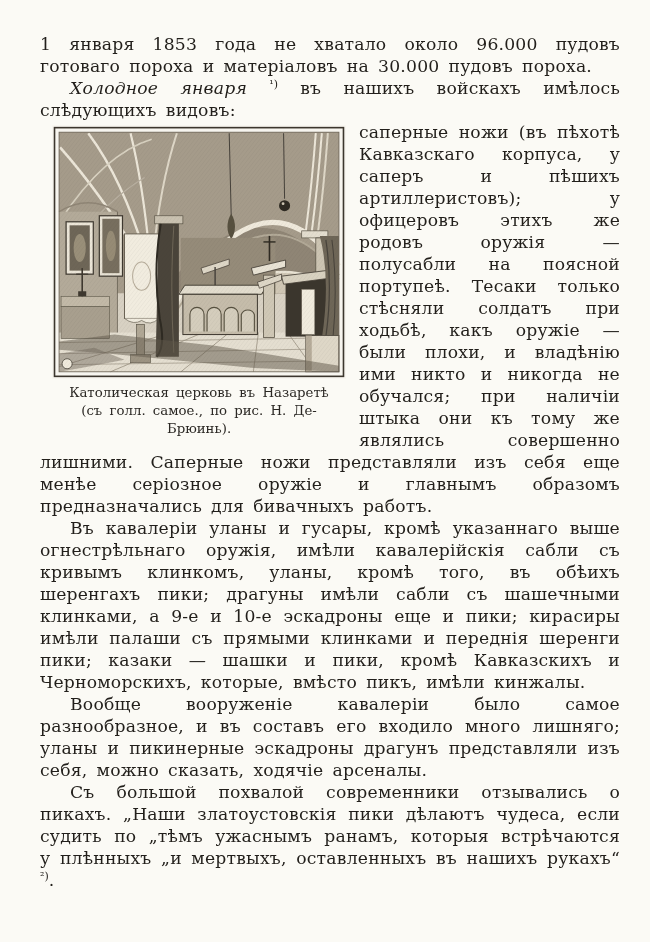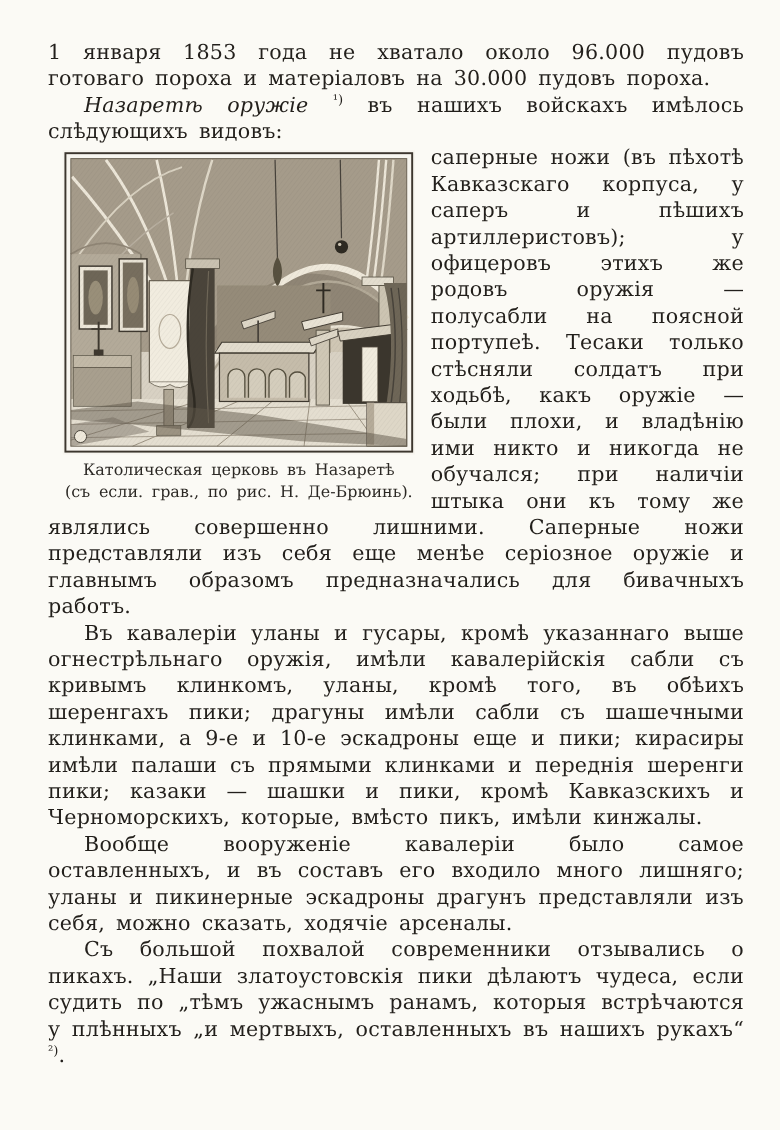--- a/index.html
+++ b/index.html
@@ -46,21 +46,21 @@
     color: #2b2824;
   }
 </style>
 </head>
 <body>
 
 <div class="page">
 
   <p class="body-par">1 января 1853 года не хватало около 96.000 пудовъ готоваго пороха и матеріаловъ на 30.000 пудовъ пороха.</p>
 
-  <p class="body-par indent"><span class="lead-italic">Назаретѣ оружіе</span>
+  <p class="body-par indent"><span class="lead-italic">Холодное января</span>
     <sup class="fnref">¹)</sup>
     <span>въ нашихъ войскахъ имѣлось слѣдующихъ видовъ:</span></p>
 
 
   <div class="figure">
     <svg class="engraving-frame" viewBox="0 0 292 252" xmlns="http://www.w3.org/2000/svg">
       <defs>
         <pattern id="hatch" width="3" height="3" patternUnits="userSpaceOnUse" patternTransform="rotate(38)">
           <line x1="0" y1="0" x2="0" y2="3" stroke="#2e2a22" stroke-width="0.5" opacity="0.13"></line>
         </pattern>
@@ -168,25 +168,25 @@
       <polygon points="7,227 42,221 72,233 30,241 7,245" fill="#6e665a" opacity="0.45"></polygon>
 
       <circle cx="15" cy="237" r="5" fill="#efe9db" stroke="#4a443a" stroke-width="0.8"></circle>
 
       <rect x="7" y="7" width="278" height="238" fill="url(#hatch)"></rect>
       <rect x="7" y="7" width="278" height="238" fill="none" stroke="#6a6254" stroke-width="0.8"></rect>
       <rect x="2.5" y="2.5" width="287" height="247" fill="none" stroke="#3c362e" stroke-width="1.6"></rect>
     </svg>
     <div class="caption">
       <div>Католическая церковь въ Назаретѣ</div>
-      <div>(съ если. грав., по рис. Н. Де-Брюинь).</div>
+      <div>(съ голл. самое., по рис. Н. Де-Брюинь).</div>
     </div>
   </div>
 
   <p class="body-par">саперные ножи (въ пѣхотѣ Кавказскаго корпуса, у саперъ и пѣшихъ артиллеристовъ); у офицеровъ этихъ же родовъ оружія — полусабли на поясной портупеѣ. Тесаки только стѣсняли солдатъ при ходьбѣ, какъ оружіе — были плохи, и владѣнію ими никто и никогда не обучался; при наличіи штыка они къ тому же являлись совершенно лишними. Саперные ножи представляли изъ себя еще менѣе серіозное оружіе и главнымъ образомъ предназначались для бивачныхъ работъ.</p>
 
   <p class="body-par indent">Въ кавалеріи уланы и гусары, кромѣ указаннаго выше огнестрѣльнаго оружія, имѣли кавалерійскія сабли съ кривымъ клинкомъ, уланы, кромѣ того, въ обѣихъ шеренгахъ пики; драгуны имѣли сабли съ шашечными клинками, а 9-е и 10-е эскадроны еще и пики; кирасиры имѣли палаши съ прямыми клинками и переднія шеренги пики; казаки — шашки и пики, кромѣ Кавказскихъ и Черноморскихъ, которые, вмѣсто пикъ, имѣли кинжалы.</p>
 
-  <p class="body-par indent">Вообще вооруженіе кавалеріи было самое оставленныхъ, и въ составъ его входило много лишняго; уланы и пикинерные эскадроны драгунъ представляли изъ себя, можно сказать, ходячіе арсеналы.</p>
+  <p class="body-par indent">Вообще вооруженіе кавалеріи было самое разнообразное, и въ составъ его входило много лишняго; уланы и пикинерные эскадроны драгунъ представляли изъ себя, можно сказать, ходячіе арсеналы.</p>
 
   <p class="body-par indent"><span>Съ большой похвалой современники отзывались о пикахъ. „Наши златоустовскія пики дѣлаютъ чудеса, если судить по „тѣмъ ужаснымъ ранамъ, которыя встрѣчаются у плѣнныхъ „и мертвыхъ, оставленныхъ въ нашихъ рукахъ“ </span><sup class="fnref">²)</sup><span>.</span></p>
 
 </div>
 
 </body></html>

